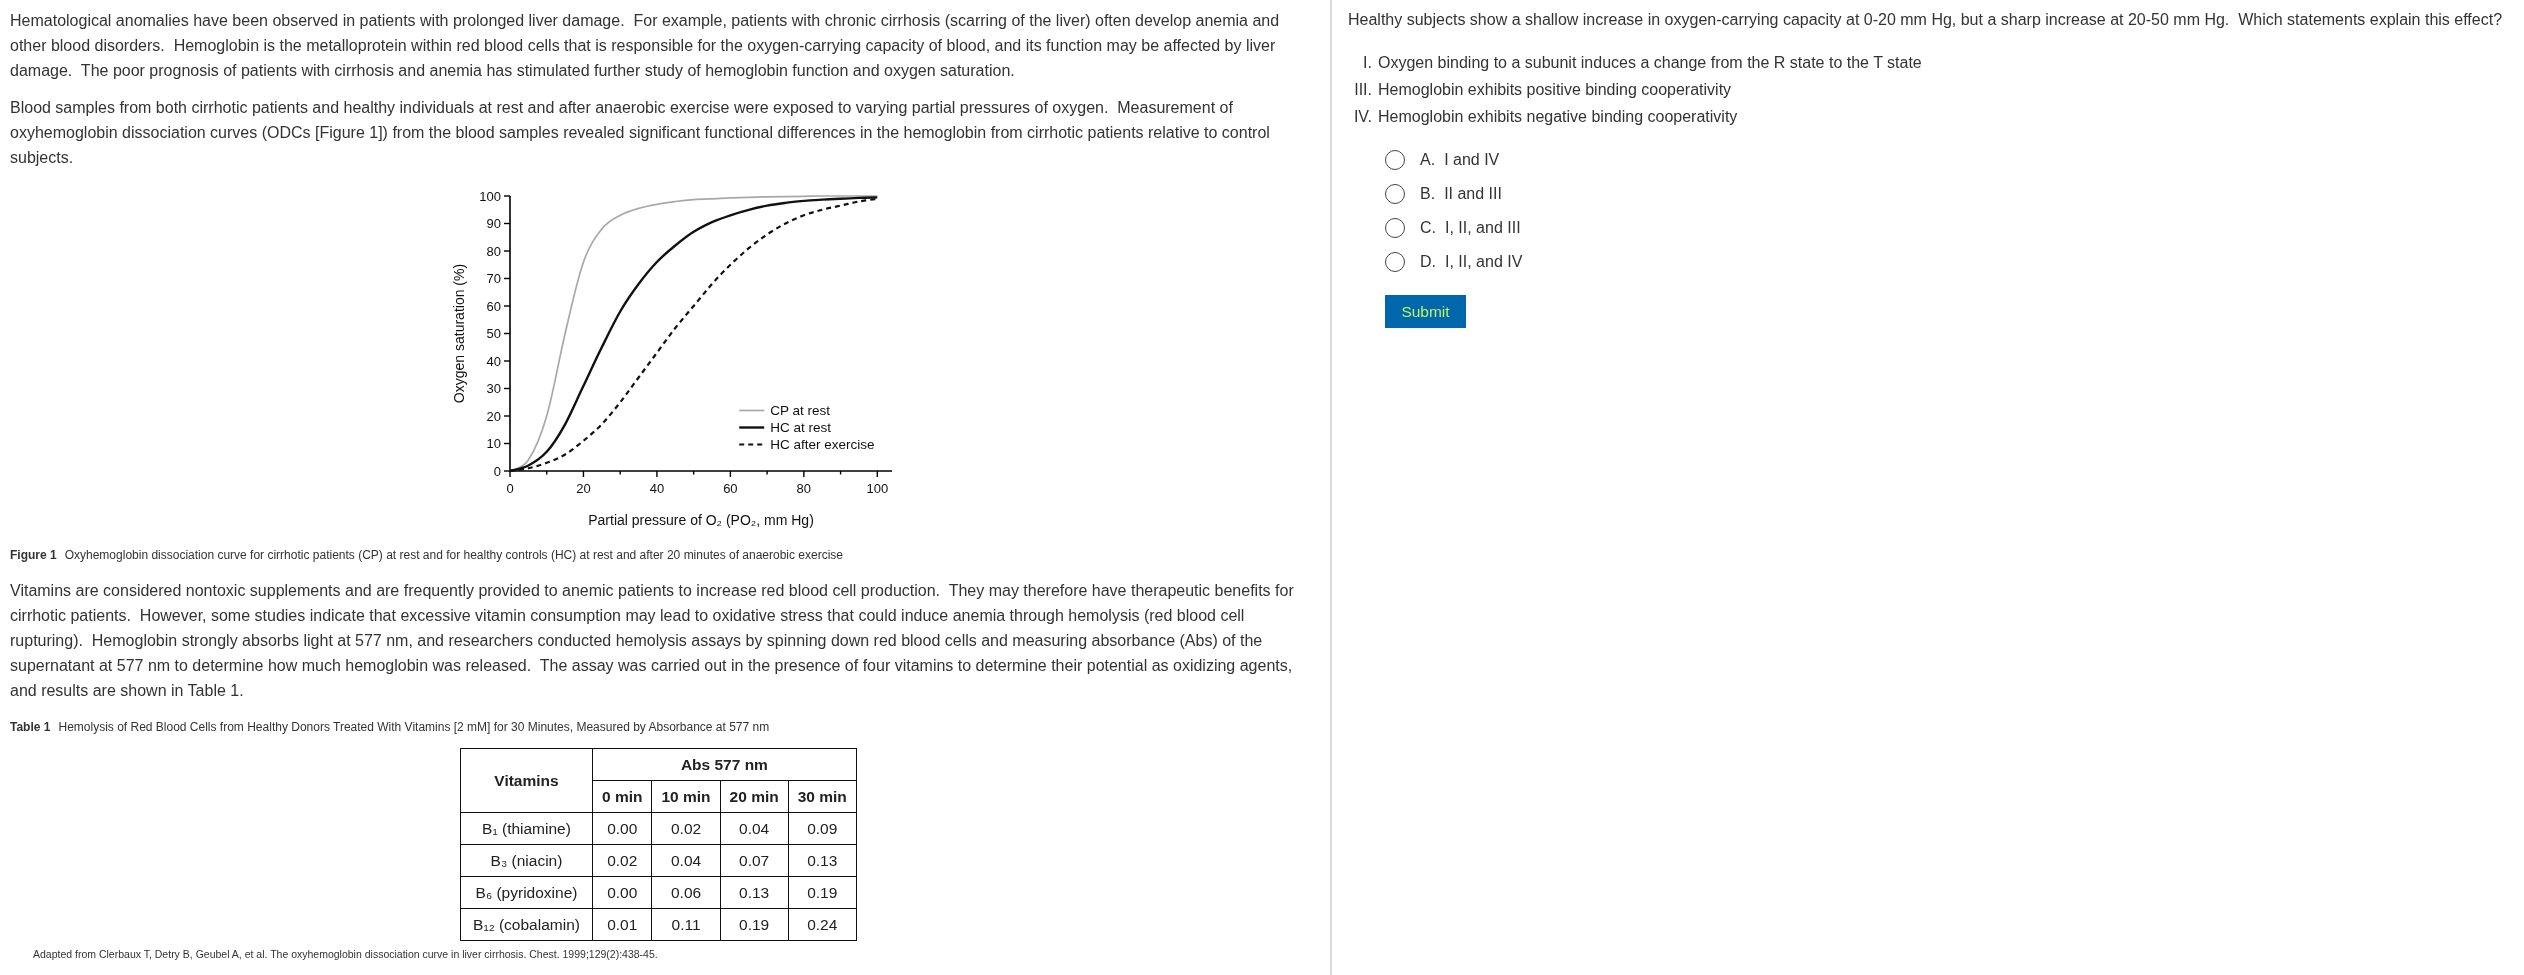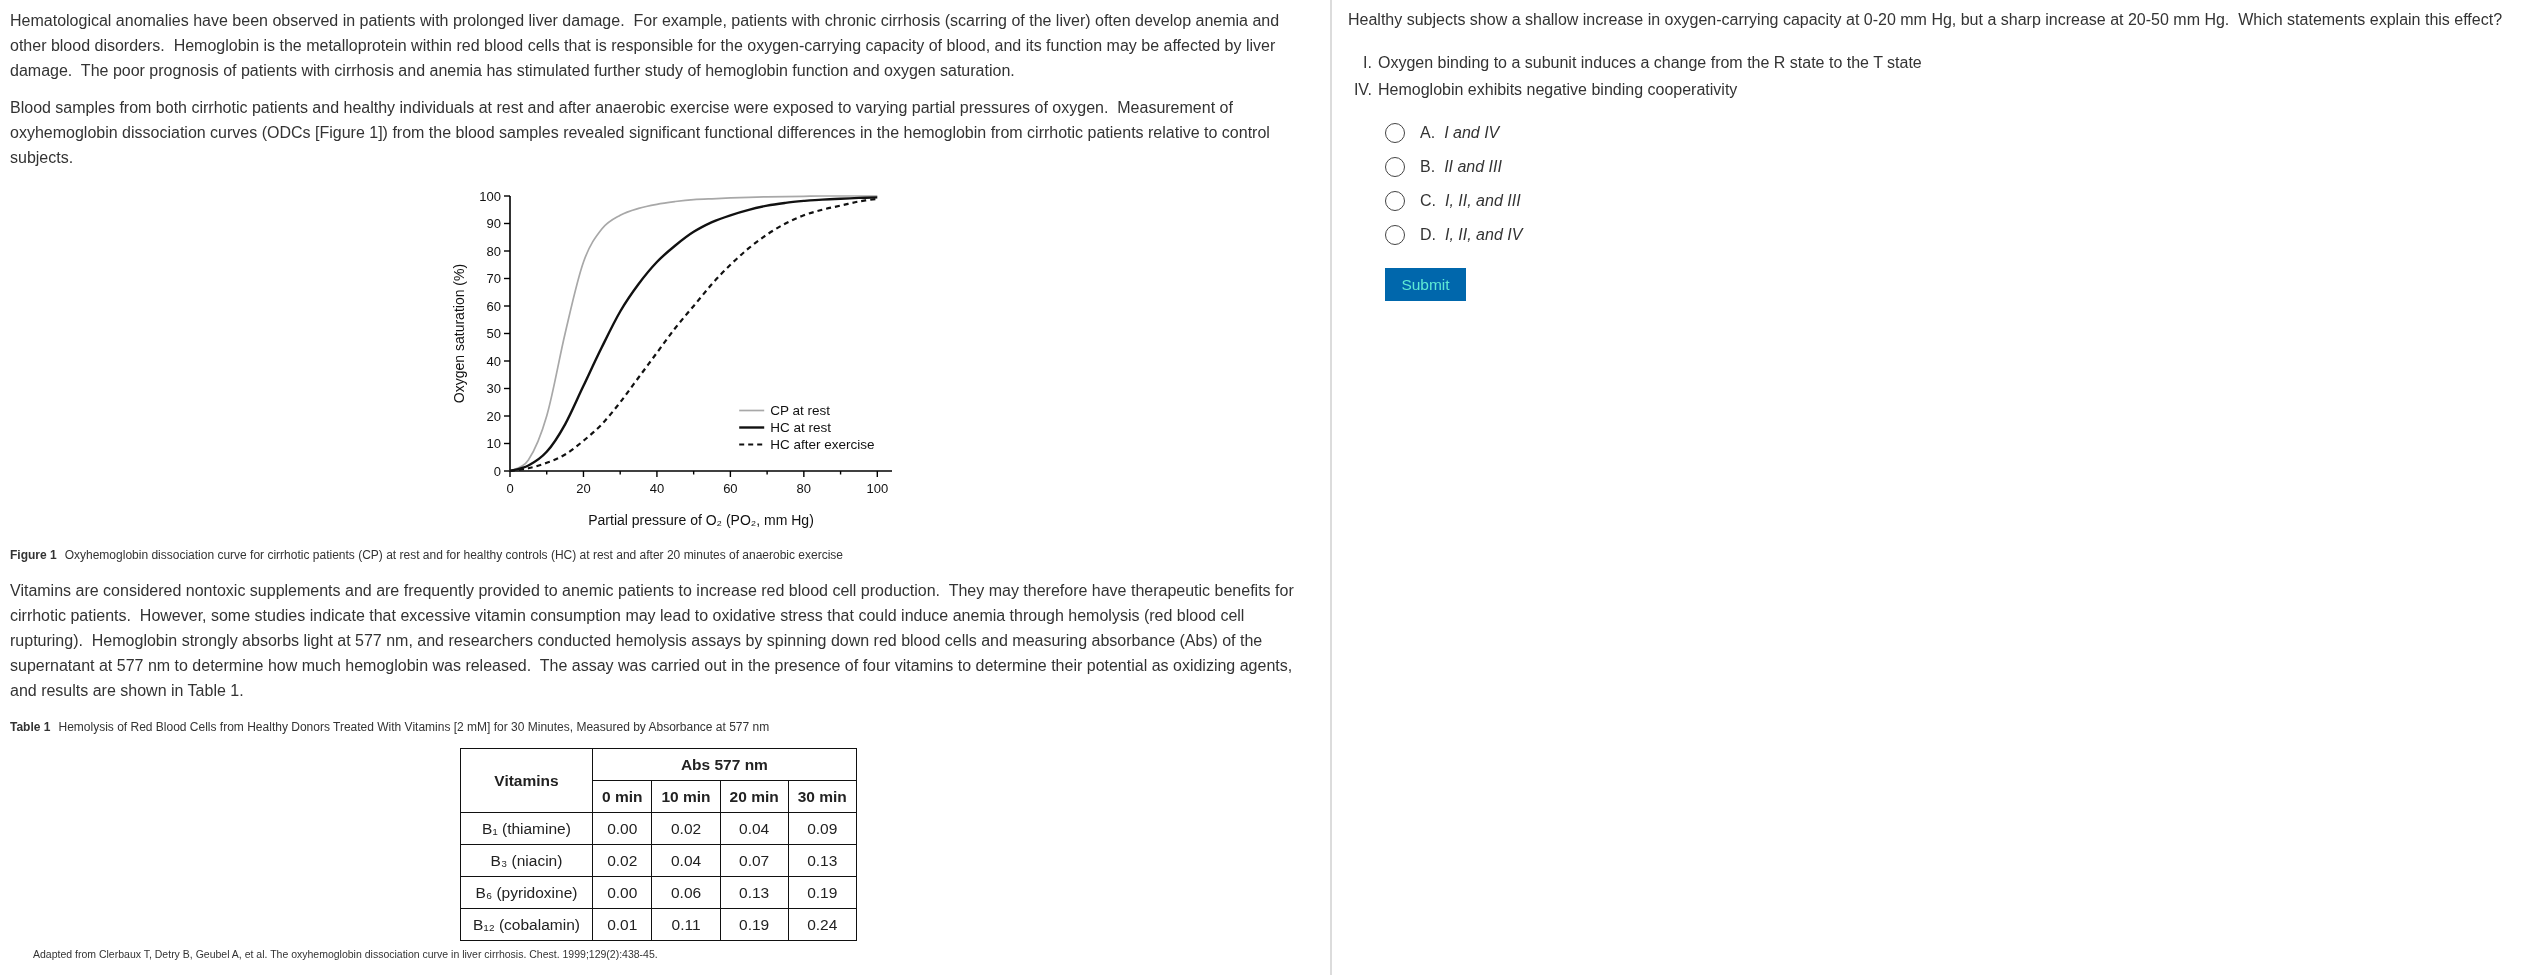--- a/index.html
+++ b/index.html
@@ -50,24 +50,24 @@
   .statement { display:flex; line-height:27px; font-size:16px; }
   .statement .numeral { width:24px; text-align:right; flex:none; }
   .statement .stext { margin-left:6px; white-space:pre-wrap; }
   .options { margin-top:13px; margin-left:37px; }
   .option { display:flex; align-items:center; height:34px; cursor:pointer; }
   .radio {
     width:20px; height:20px; border:1.5px solid #444; border-radius:50%;
     background:#fff; flex:none;
   }
   .option .letter { margin-left:15px; font-size:16px; }
-  .option .otext { margin-left:9px; font-size:16px;font-style:italic; }
+  .option .otext { margin-left:9px; font-size:16px; }
   .submit {
     margin-top:16px; margin-left:37px; display:inline-block;
-    border:none; color:#5eead4; font-size:15.5px;
+    border:none; color:#bef264; font-size:15.5px;
     font-family:"Liberation Sans","DejaVu Sans",sans-serif;
     width:81px; height:33px; text-align:center; line-height:33px; cursor:pointer;
   }
 </style>
 </head>
 <body>
 
 <div class="passage">
   <p>Hematological anomalies have been observed in patients with prolonged liver damage.  For example, patients with chronic cirrhosis (scarring of the liver) often develop anemia and other blood disorders.  Hemoglobin is the metalloprotein within red blood cells that is responsible for the oxygen-carrying capacity of blood, and its function may be affected by liver damage.  The poor prognosis of patients with cirrhosis and anemia has stimulated further study of hemoglobin function and oxygen saturation.</p>
   <p>Blood samples from both cirrhotic patients and healthy individuals at rest and after anaerobic exercise were exposed to varying partial pressures of oxygen.  Measurement of oxyhemoglobin dissociation curves (ODCs [Figure 1]) from the blood samples revealed significant functional differences in the hemoglobin from cirrhotic patients relative to control subjects.</p>
@@ -188,20 +188,24 @@
 <div class="divider"></div>
 
 <div class="question">
   <div class="stem">Healthy subjects show a shallow increase in oxygen-carrying capacity at 0-20 mm Hg, but a sharp increase at 20-50 mm Hg.  Which statements explain this effect?</div>
   <div class="statements">
       <div class="statement">
         <span class="numeral">I.</span>
         <span class="stext">Oxygen binding to a subunit induces a change from the R state to the T state</span>
       </div>
       <div class="statement">
+        <span class="numeral">III.</span>
+        <span class="stext">Hemoglobin exhibits positive binding cooperativity</span>
+      </div>
+      <div class="statement">
         <span class="numeral">IV.</span>
         <span class="stext">Hemoglobin exhibits negative binding cooperativity</span>
       </div>
     </div>
   <div class="options">
       <div class="option">
         <span class="radio"></span>
         <span class="letter">A.</span>
         <span class="otext">I and IV</span>
       </div>

